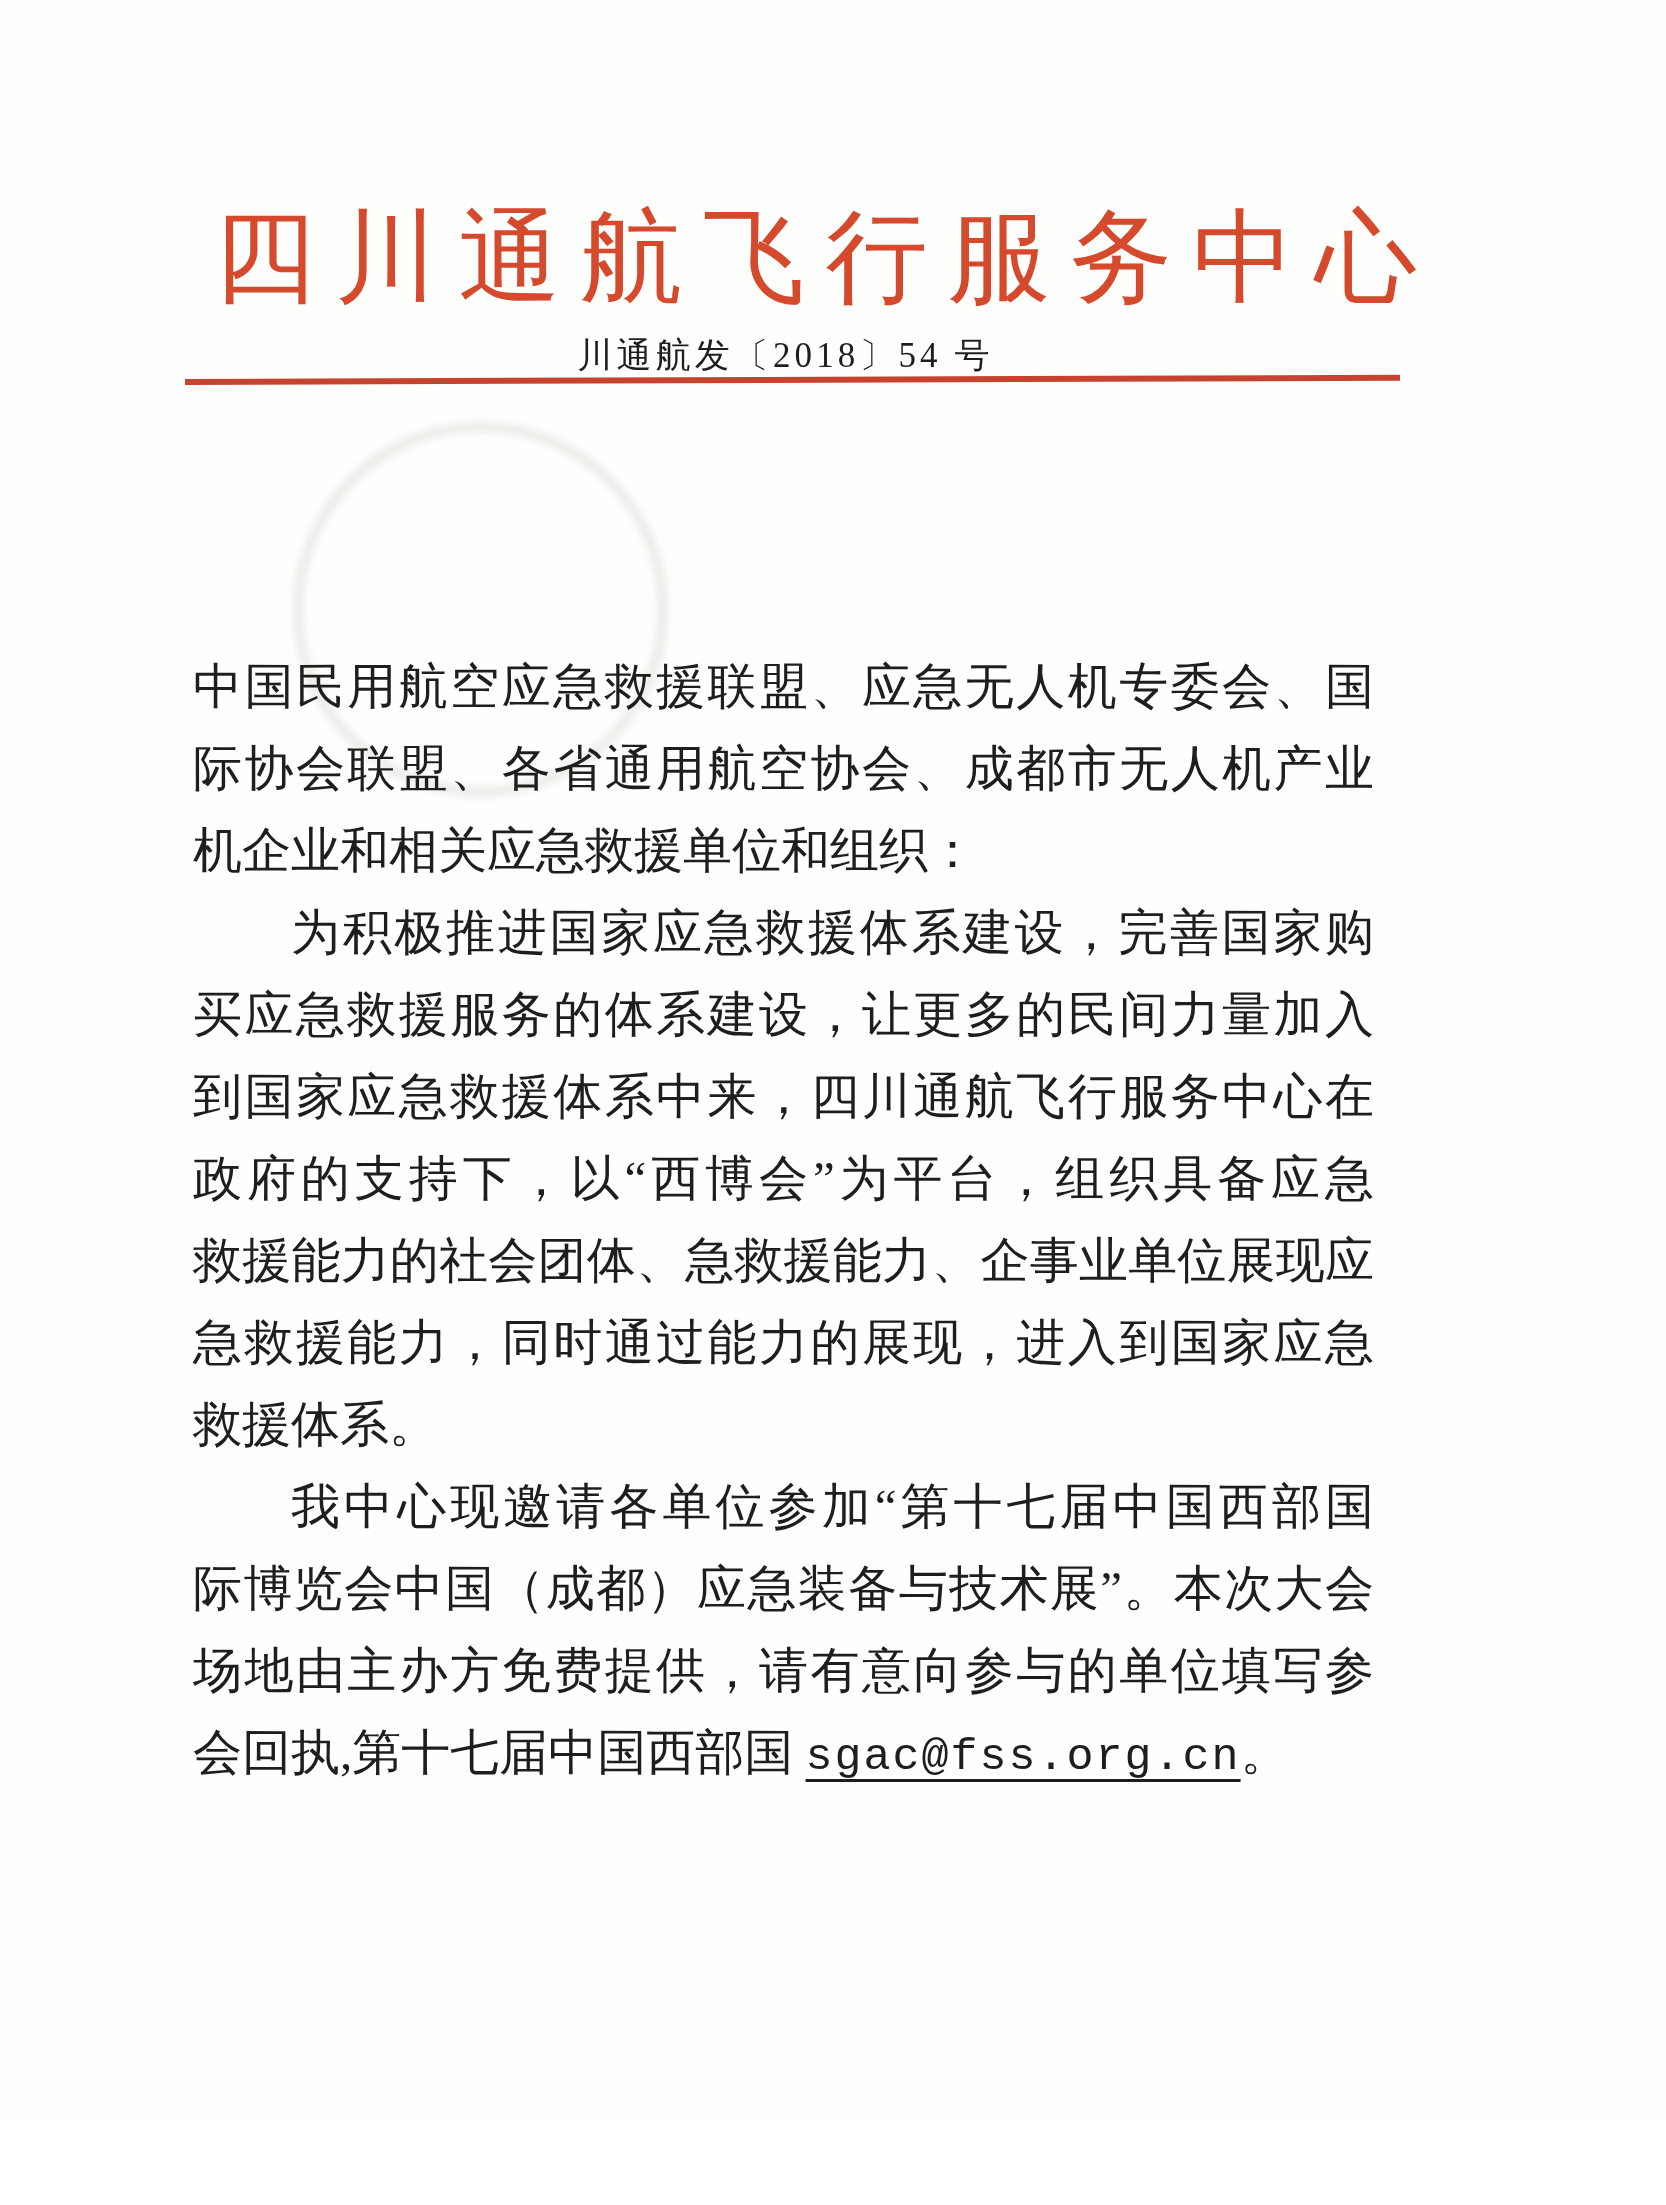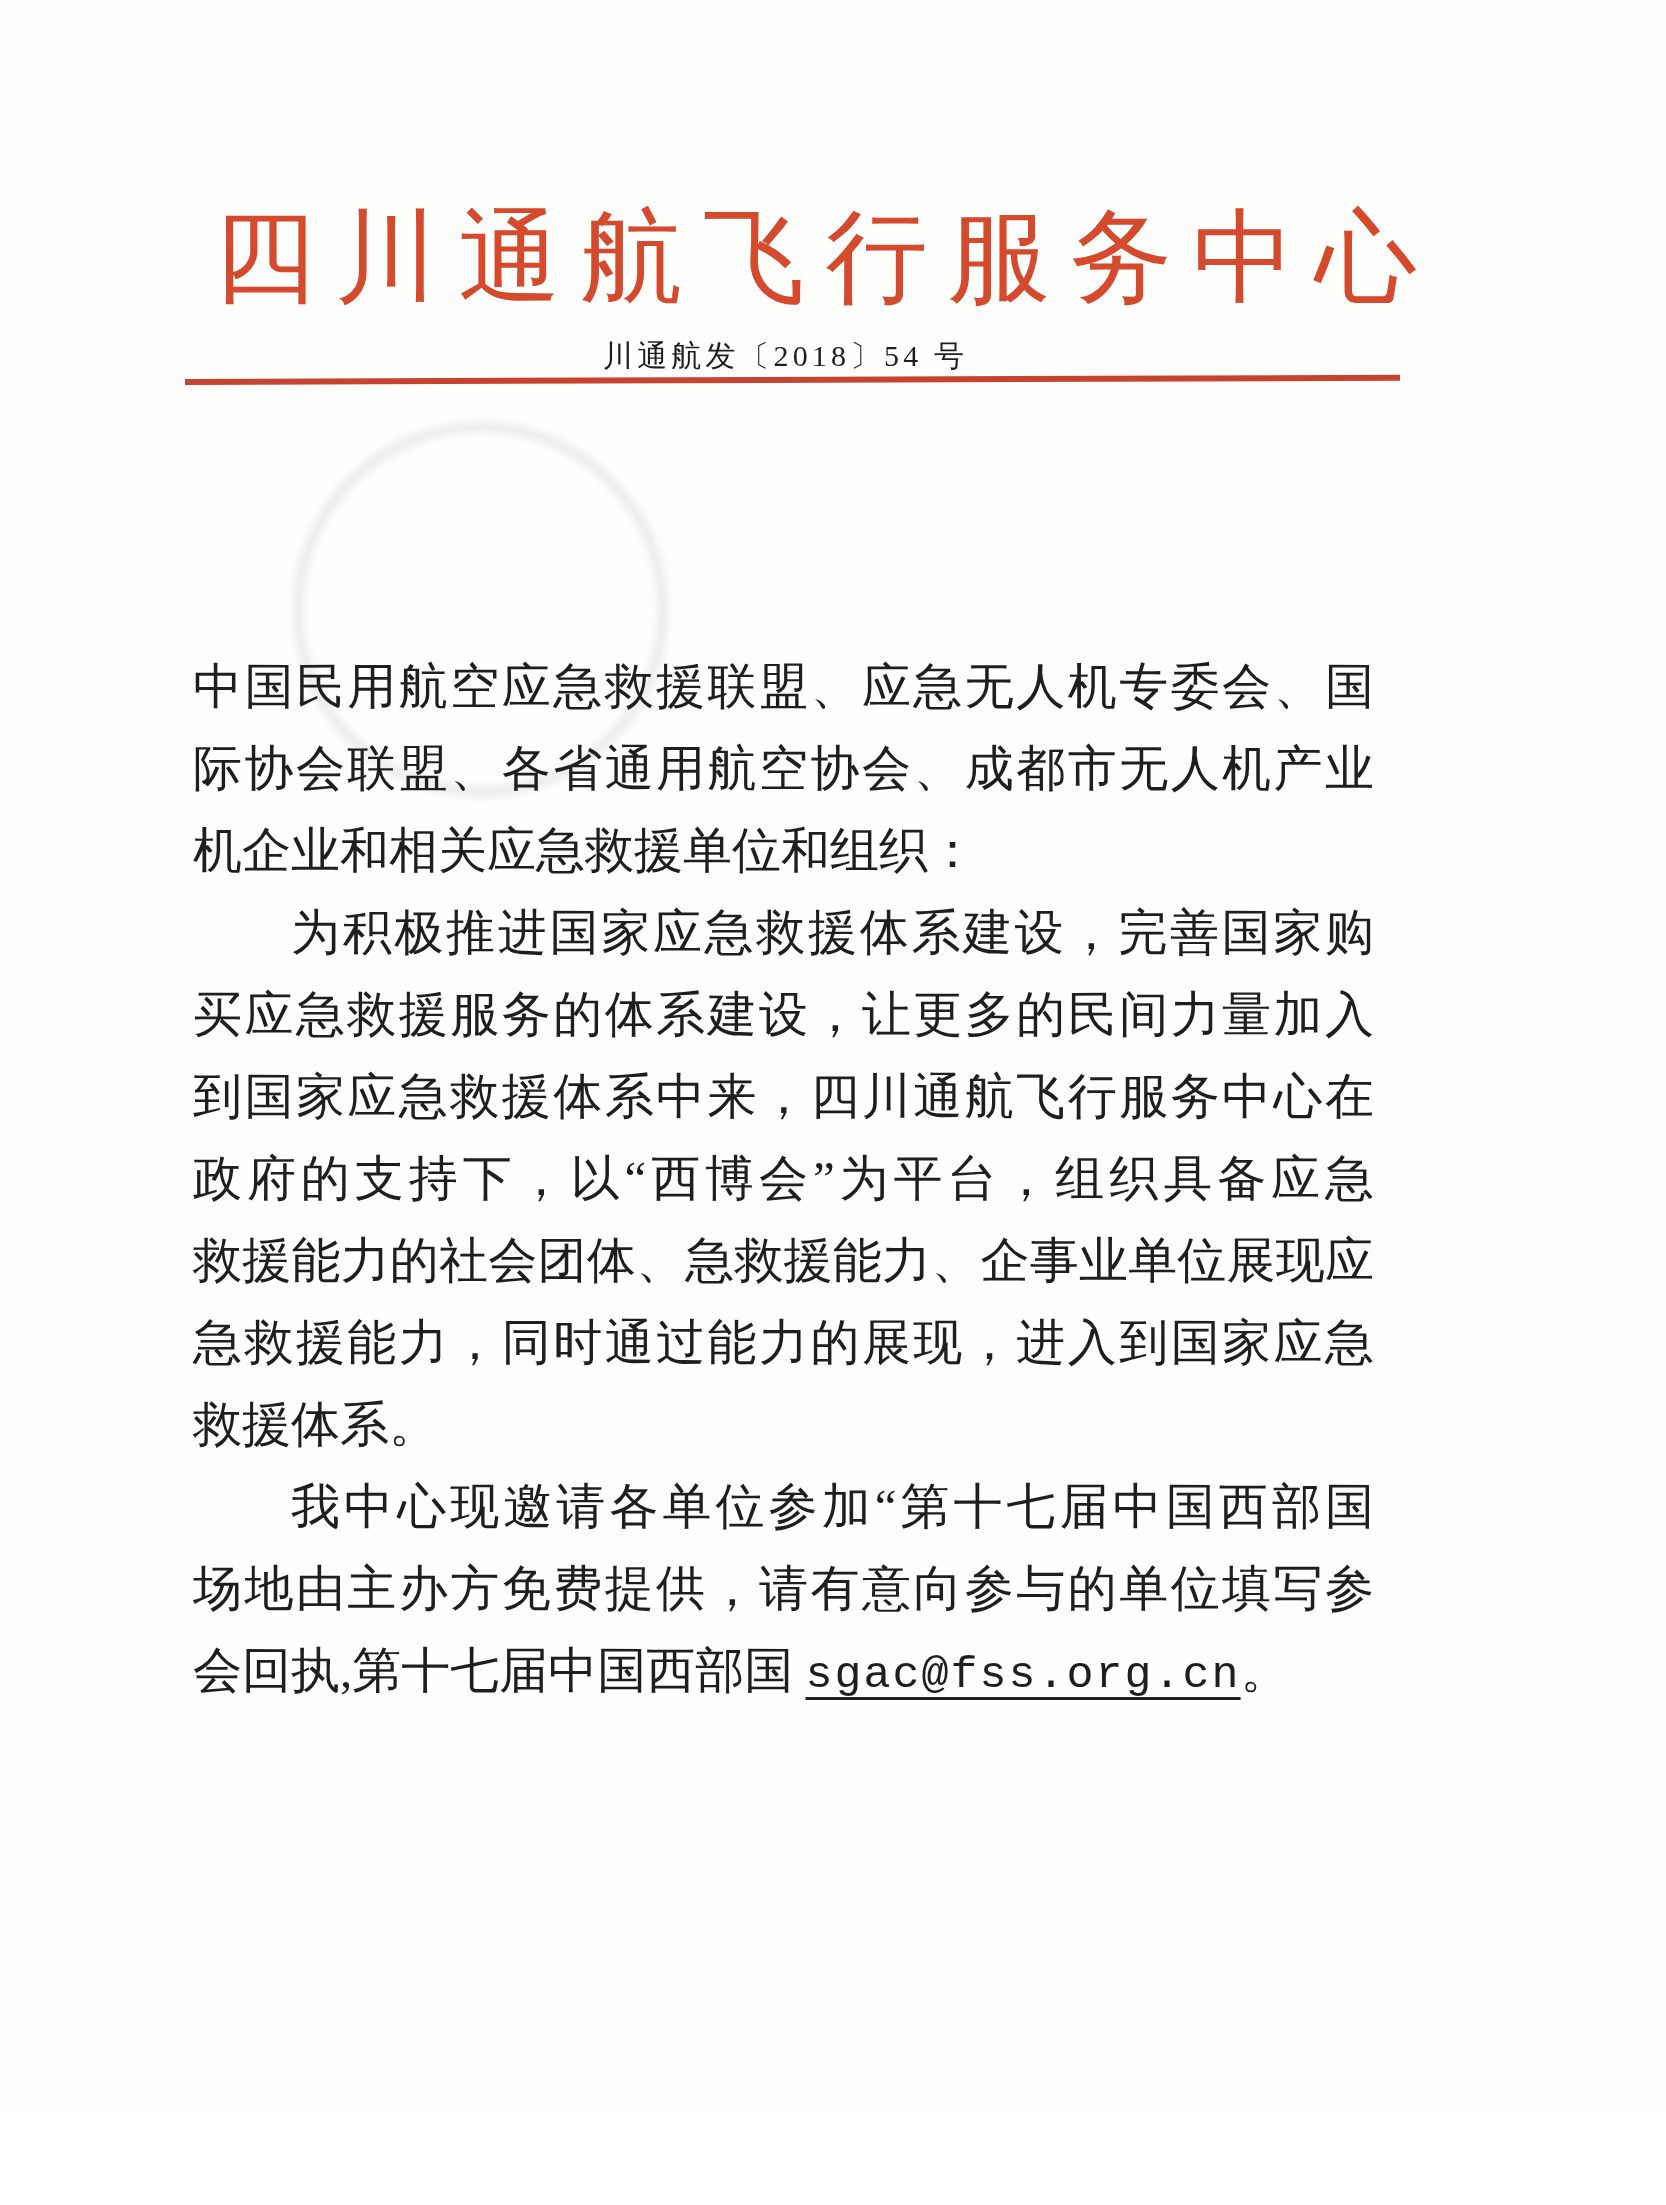--- a/index.html
+++ b/index.html
@@ -38,21 +38,21 @@
     text-indent: 20.4px;
     color: var(--red, #d5492c);
     white-space: nowrap;
   }
   .doc-number {
     position: absolute;
     top: 334px;
     left: 193px;
     width: 1181px;
     text-align: center;
-    font-size: 30px;
+    font-size: 35px;
     line-height: 43px;
     letter-spacing: 4.1px;
     text-indent: 4.1px;
     color: var(--ink, #1e1e1e);
     white-space: nowrap;
   }
   .red-rule {
     position: absolute;
     top: 379px;
     left: 185px;
@@ -124,18 +124,19 @@
       <div class="bline stretch">际协会联盟、各省通用航空协会、成都市无人机产业</div>
       <div class="bline">机企业和相关应急救援单位和组织：</div>
       <div class="bline stretch indent">为积极推进国家应急救援体系建设，完善国家购</div>
       <div class="bline stretch">买应急救援服务的体系建设，让更多的民间力量加入</div>
       <div class="bline stretch">到国家应急救援体系中来，四川通航飞行服务中心在</div>
       <div class="bline stretch">政府的支持下，以“西博会”为平台，组织具备应急</div>
       <div class="bline stretch">救援能力的社会团体、急救援能力、企事业单位展现应</div>
       <div class="bline stretch">急救援能力，同时通过能力的展现，进入到国家应急</div>
       <div class="bline">救援体系。</div>
       <div class="bline stretch indent">我中心现邀请各单位参加“第十七届中国西部国</div>
+      <div class="bline stretch">际博览会中国（成都）应急装备与技术展”。本次大会</div>
       <div class="bline stretch">场地由主办方免费提供，请有意向参与的单位填写参</div>
       <div class="bline"><span>会回执,第十七届中国西部国 </span><span class="email">sgac@fss.org.cn</span><span>。</span></div>
     </div>
 
 </div>
 
 
 </body></html>

